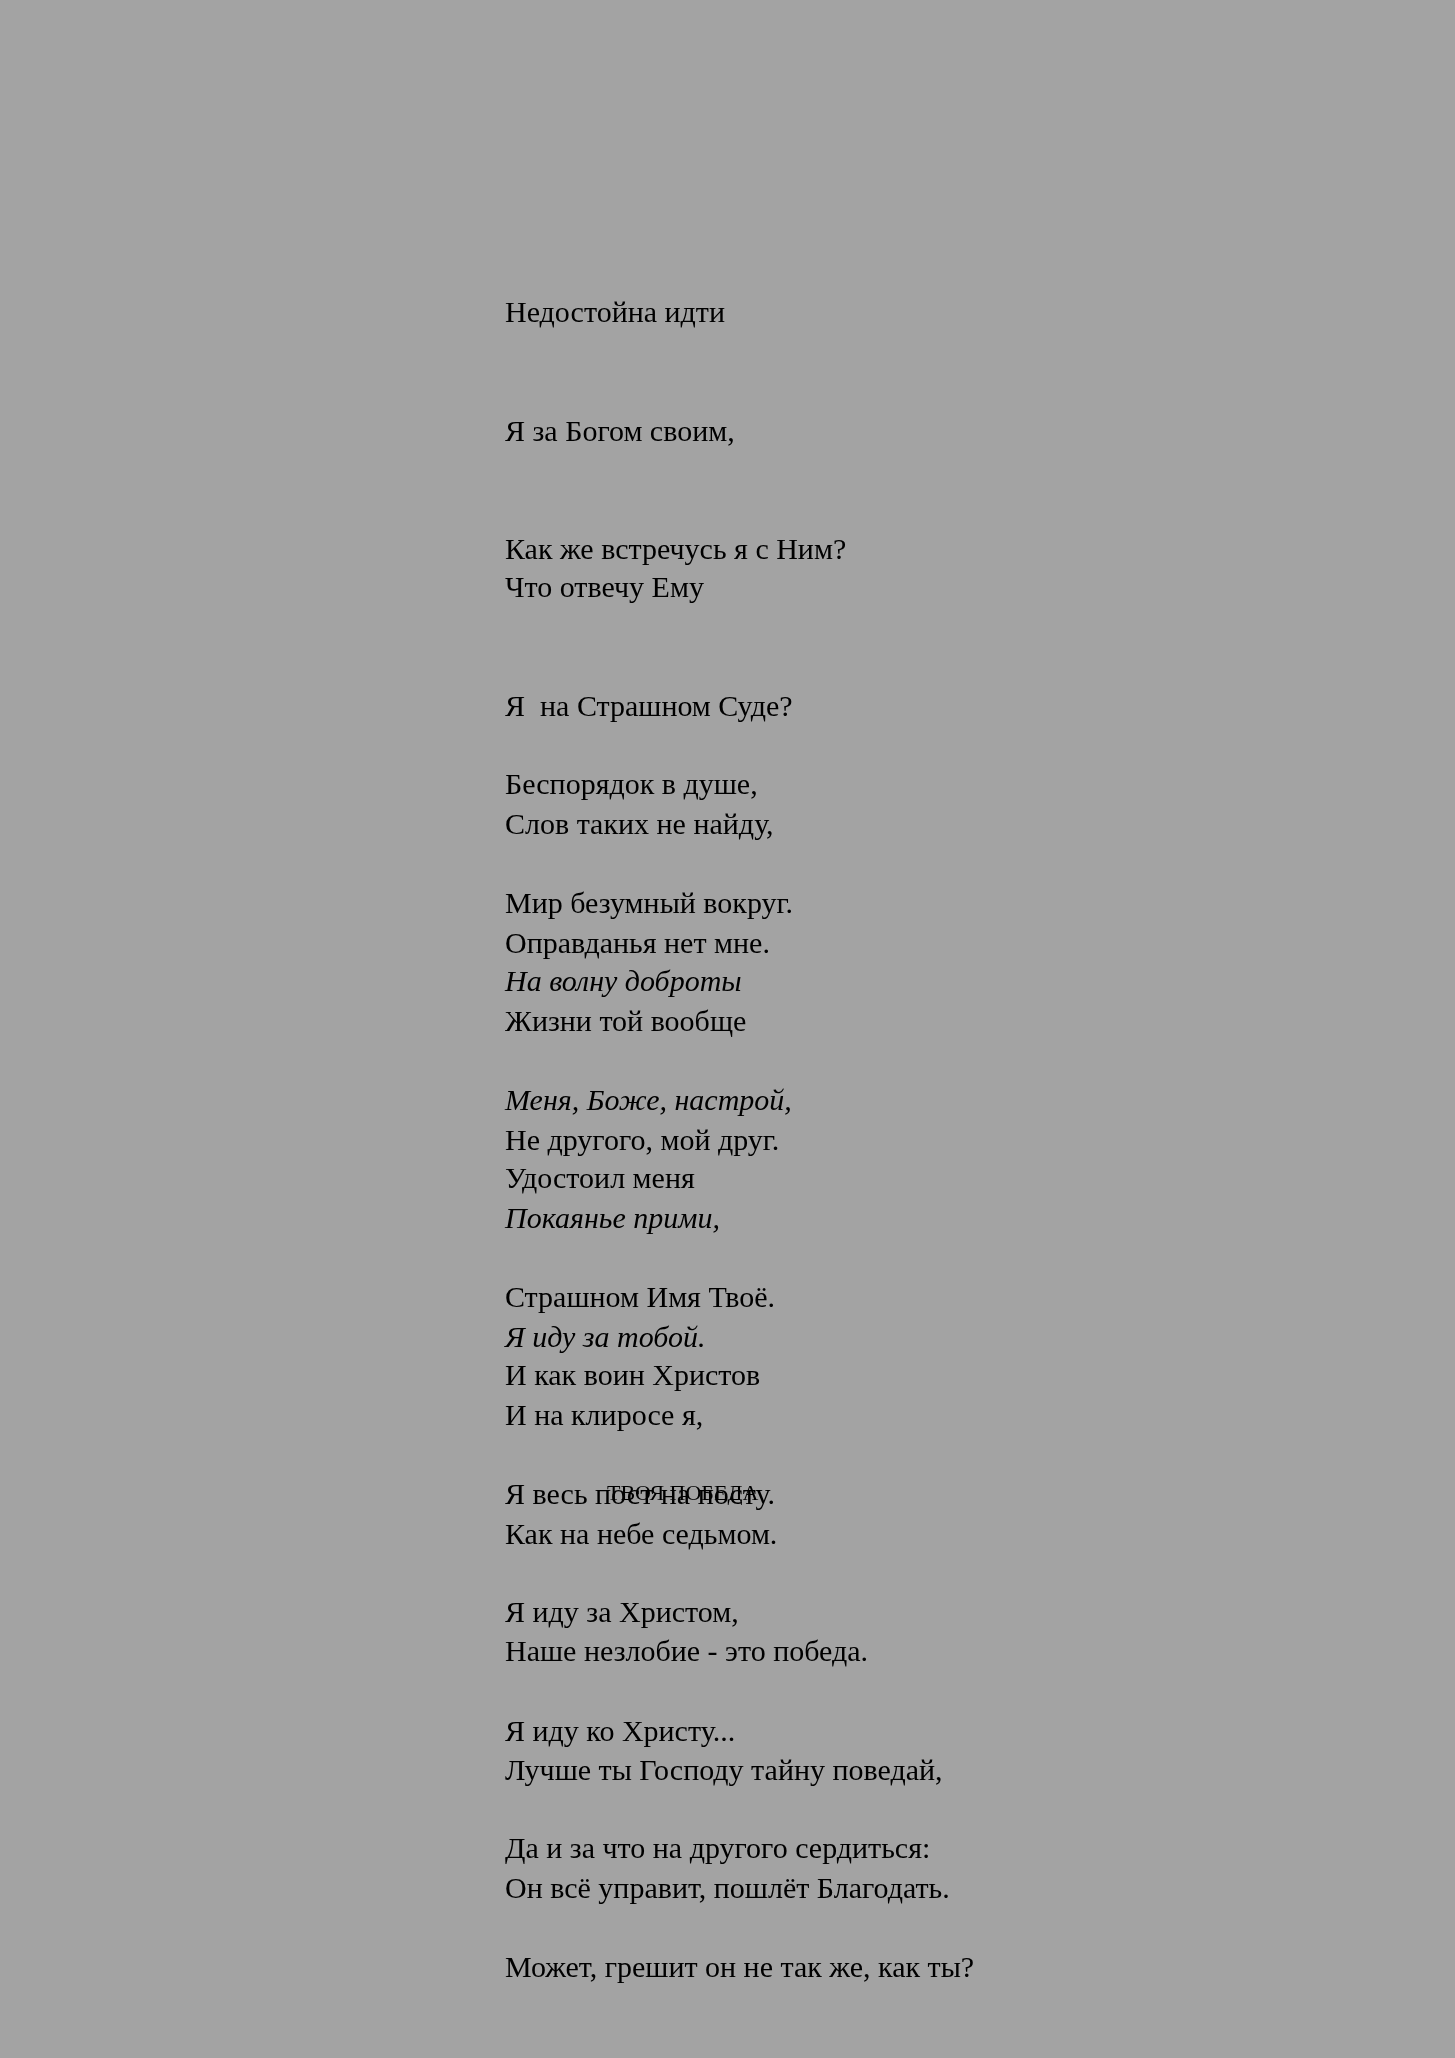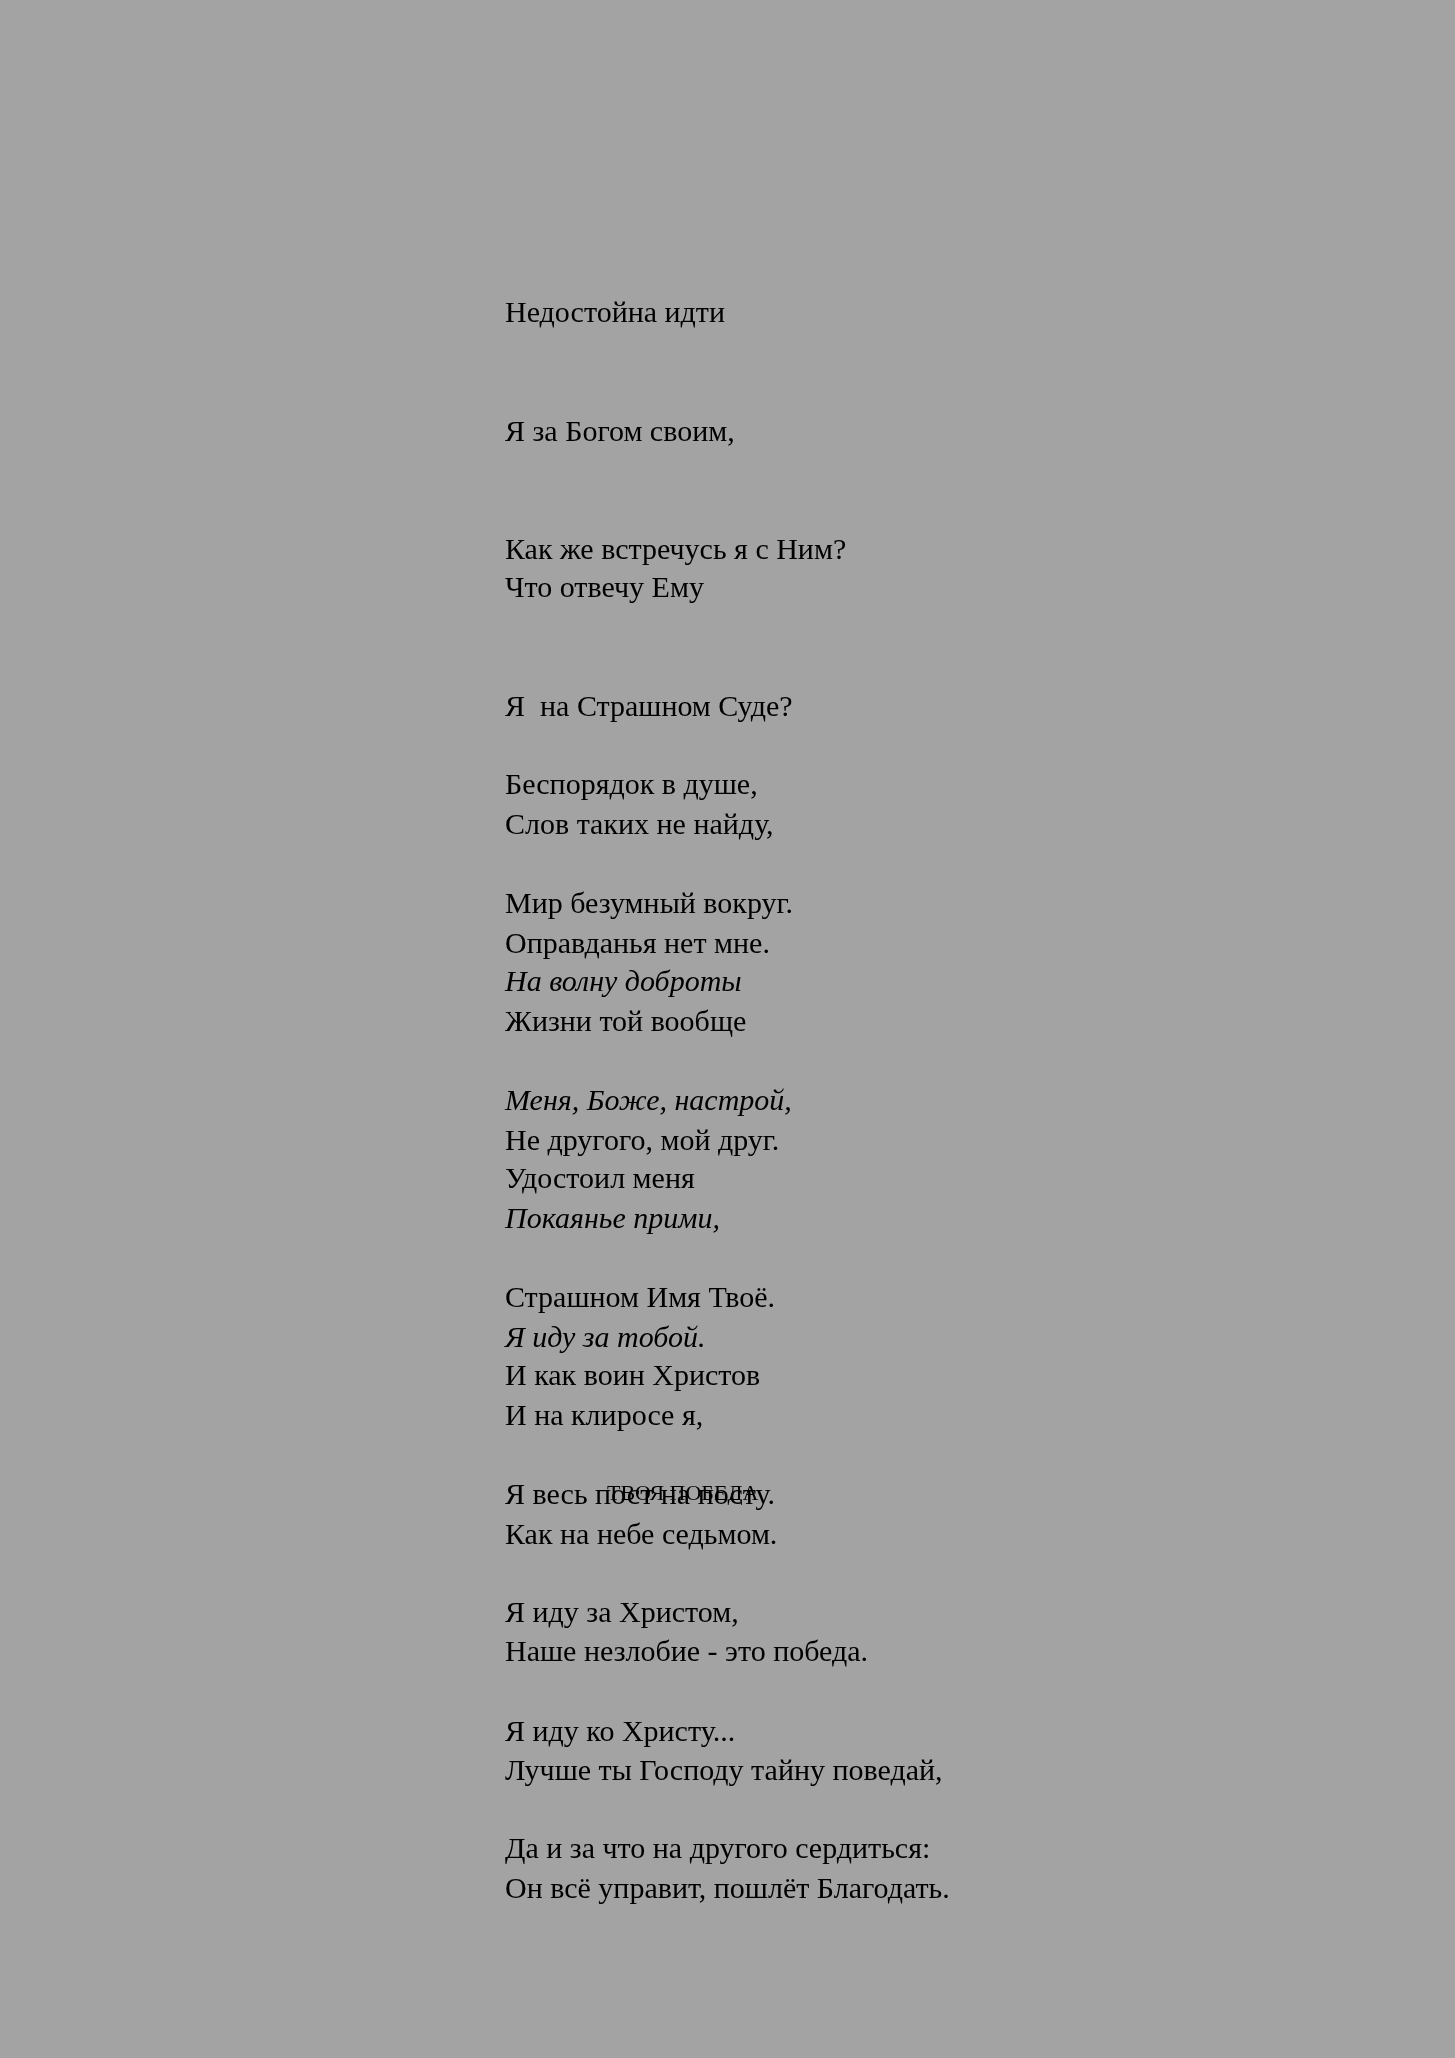--- a/index.html
+++ b/index.html
@@ -92,17 +92,18 @@
   <div class="title" style="top:1473px;">ТВОЯ ПОБЕДА</div>
 
   <div class="block" style="top:1552px;">
     <span class="line">Наше незлобие - это победа.</span>
     <span class="line">Лучше ты Господу тайну поведай,</span>
     <span class="line">Он всё управит, пошлёт Благодать.</span>
   </div>
 
   <div class="block" style="top:1749px;">
     <span class="line">Да и за что на другого сердиться:</span>
+    <span class="line">Может, грешит он не так же, как ты?</span>
     
     
   </div>
 
 </div>
 
 </body></html>

